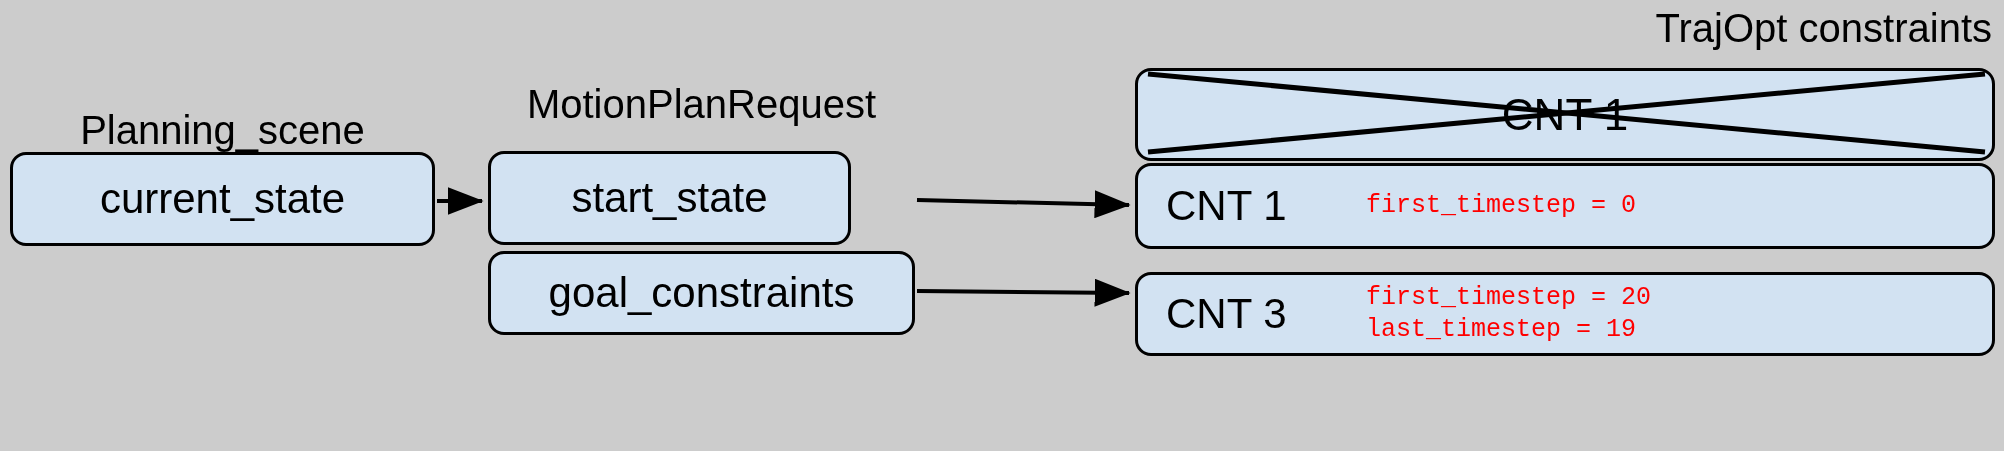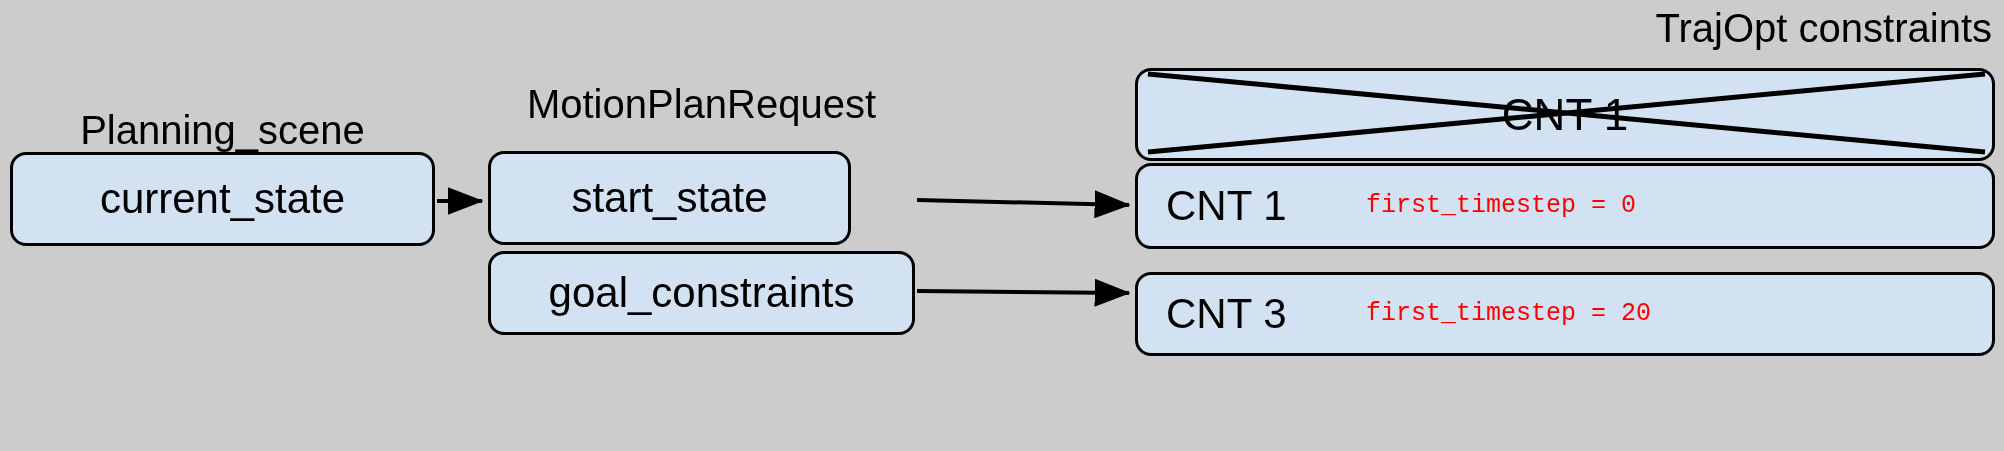--- a/index.html
+++ b/index.html
@@ -105,20 +105,21 @@
     <span class="cnt-name">CNT 1</span>
     <span class="cnt-meta">
       <div>first_timestep = 0</div>
     </span>
   </div>
 
   <div class="node cnt" style="left:1135px; top:251px; width:860px; height:84px;margin-top:21px;">
     <span class="cnt-name">CNT 3</span>
     <span class="cnt-meta">
       <div>first_timestep = 20</div>
+      <div>last_timestep = 19</div>
     </span>
   </div>
 
   <svg class="overlay" viewBox="0 0 2004 451">
     <defs>
       <marker id="arrowhead" markerWidth="9" markerHeight="7" refX="8.6" refY="3.5" orient="auto" markerUnits="strokeWidth">
         <polygon points="0 0, 9 3.5, 0 7" fill="#000000"></polygon>
       </marker>
     </defs>
 

